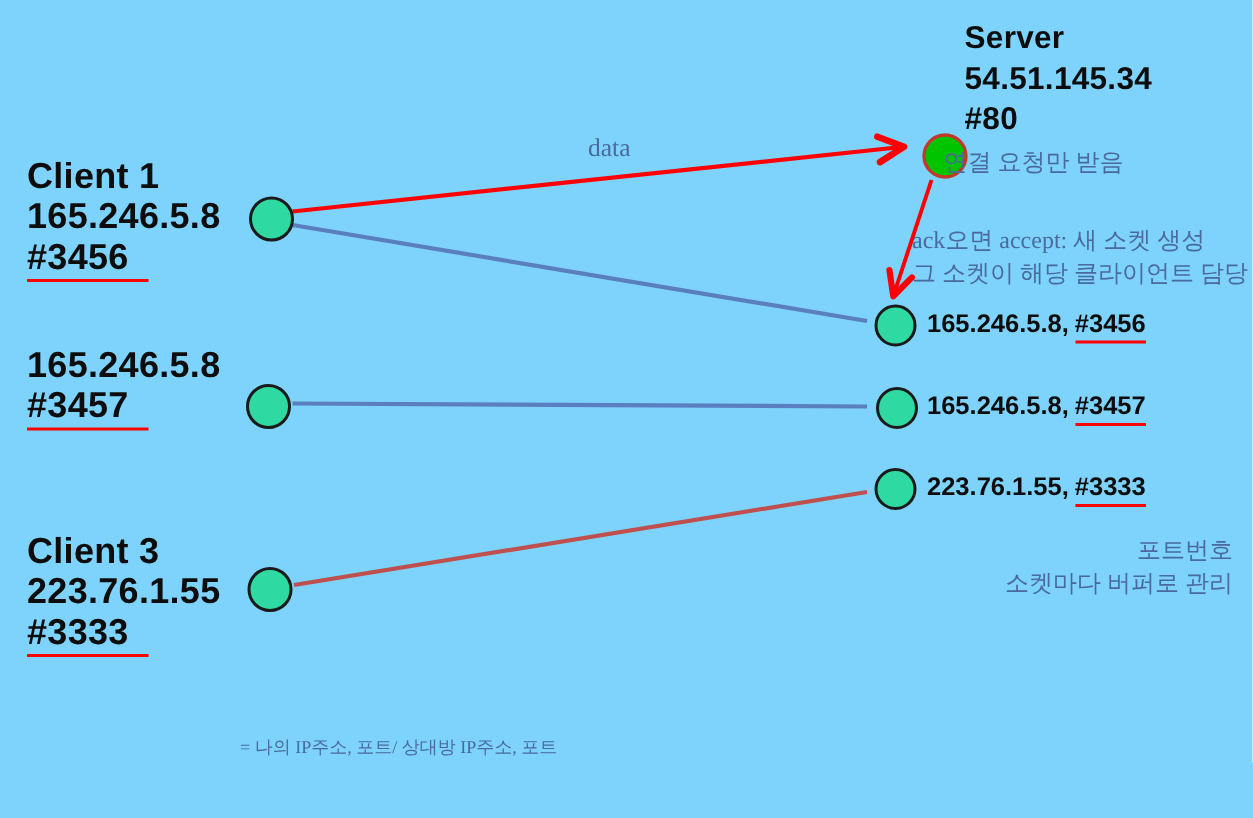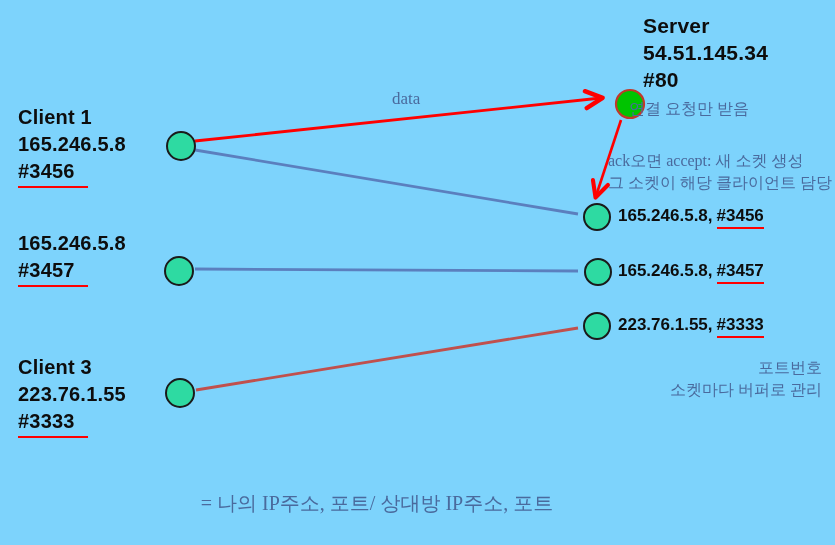--- a/index.html
+++ b/index.html
@@ -21,21 +21,21 @@
     top: 0;
     width: 835px;
     height: 545px;
   }
   .abs { position: absolute; }
 
   
   .endpoint {
     font-weight: bold;
     color: #0d0d0d;
-    font-size: 20px;
+    font-size: 24px;
     line-height: 27px;
     letter-spacing: 0.2px;
     white-space: nowrap;
   }
   .endpoint.server { font-size: 21px; line-height: 27px; }
 
   
   .port-underline {
     display: inline-block;
     border-bottom: 2.5px solid #ff0000;
@@ -72,22 +72,22 @@
   .footer-tuple {
     font-weight: bold;
     font-size: 17px;
     color: #0d0d0d;
     text-align: center;
     white-space: nowrap;
   }
   .footer-meaning {
     font-family: "Liberation Serif", "DejaVu Serif", serif;
     color: #4a6a9d;
-    font-size: 20px;
-    text-align: center;
+    font-size: 12px;
+    text-align: left;
     margin-top: 6px;
     white-space: nowrap;
   }
 </style>
 </head>
 <body>
 
 <div class="canvas">
 
   <svg class="wires" viewBox="0 0 835 545">

